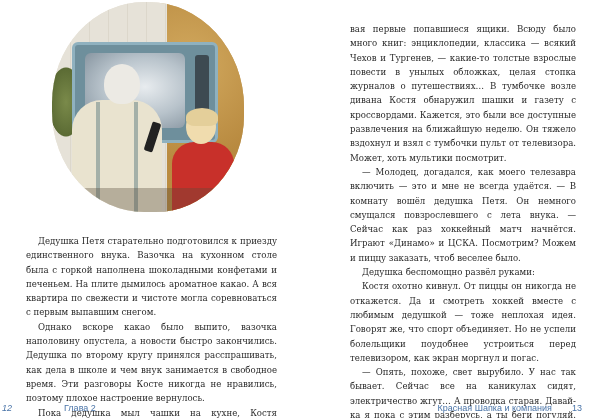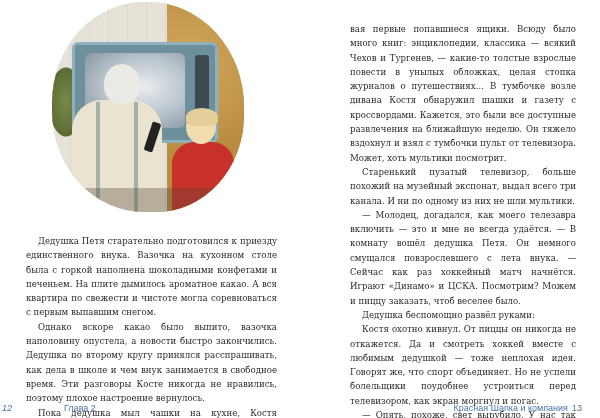--- a/index.html
+++ b/index.html
@@ -26,21 +26,21 @@
   .boy-body{position:absolute;left:0;top:32px;width:62px;height:80px;background:#c8302a;border-radius:22px 22px 0 0;}
   .floor{position:absolute;left:0;bottom:0;width:100%;height:24px;background:#5a4a3a;opacity:.35;}
 
   .text{position:absolute;font-size:8.6px;line-height:14.3px;text-align:justify;}
   .text p{margin:0;text-indent:0;}
   .text p.ind{text-indent:12px;}
   .left .text{left:26px;top:234px;width:251px;}
   .footer{position:absolute;top:403px;font-family:"Liberation Sans",sans-serif;font-size:9px;color:#4a74a8;}
   .pnum-l{left:2px;font-style:italic;}
   .chap{left:28px;padding-left:36px;}
-  .book{right:32px;}
+  .book{right:48px;}
   .pnum-r{right:18px;}
 </style>
 </head>
 <body>
 
 <div class="page left">
   <div class="illus">
     <div class="wall"></div>
     <div class="wallpaper"></div>
     <div class="plant"></div>
@@ -70,21 +70,20 @@
   </div>
 
   <div class="footer pnum-l">12</div>
   <div class="footer chap">Глава 2</div>
 </div>
 
 <div class="page right"></div>
 
 <div class="text" style="left:350px;top:22px;width:226px;">
   <p>вая первые попавшиеся ящики. Всюду было много книг: энциклопедии, классика — всякий Чехов и Тургенев, — какие-то толстые взрослые повести в унылых обложках, целая стопка журналов о путешествиях… В тумбочке возле дивана Костя обнаружил шашки и газету с кроссвордами. Кажется, это были все доступные развлечения на ближайшую неделю. Он тяжело вздохнул и взял с тумбочки пульт от телевизора. Может, хоть мультики посмотрит.</p>
-  <p class="ind">Старенький пузатый телевизор, больше похожий на музейный экспонат, выдал всего три канала. И ни по одному из них не шли мультики.</p>
   <p class="ind">— Молодец, догадался, как моего телезавра включить — это и мне не всегда удаётся. — В комнату вошёл дедушка Петя. Он немного смущался повзрослевшего с лета внука. — Сейчас как раз хоккейный матч начнётся. Играют «Динамо» и ЦСКА. Посмотрим? Можем и пиццу заказать, чтоб веселее было.</p>
   <p class="ind">Дедушка беспомощно развёл руками:</p>
   <p class="ind">Костя охотно кивнул. От пиццы он никогда не откажется. Да и смотреть хоккей вместе с любимым дедушкой — тоже неплохая идея. Говорят же, что спорт объединяет. Но не успели болельщики поудобнее устроиться перед телевизором, как экран моргнул и погас.</p>
   <p class="ind">— Опять, похоже, свет вырубило. У нас так бывает. Сейчас все на каникулах сидят, электричество жгут… А проводка старая. Давай-ка я пока с этим разберусь, а ты беги погуляй. Чего дома без света куковать? У нас во дворе полно твоих ровесников живёт. Есть с кем подружиться.</p>
 </div>
 
 <div class="footer book">Красная Шапка и компания</div>
 <div class="footer pnum-r">13</div>
 
 </body></html>

